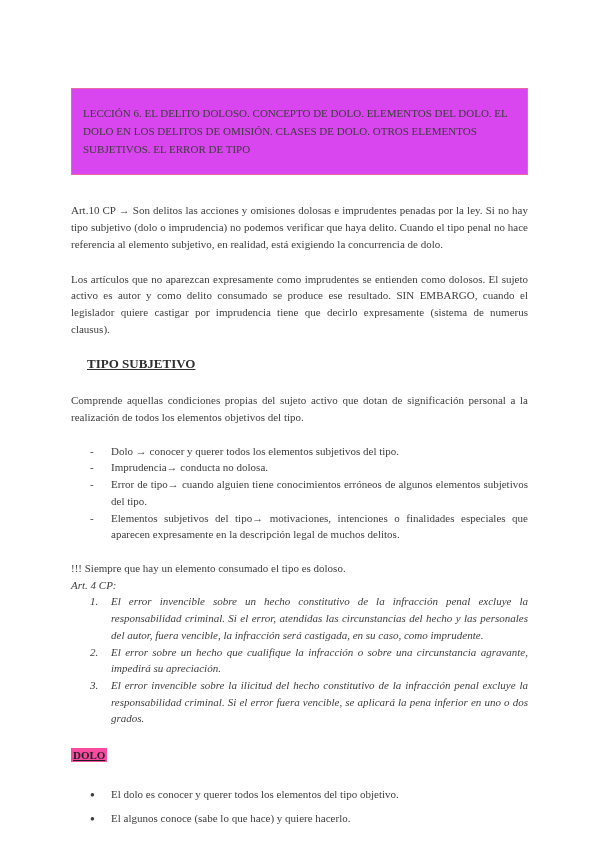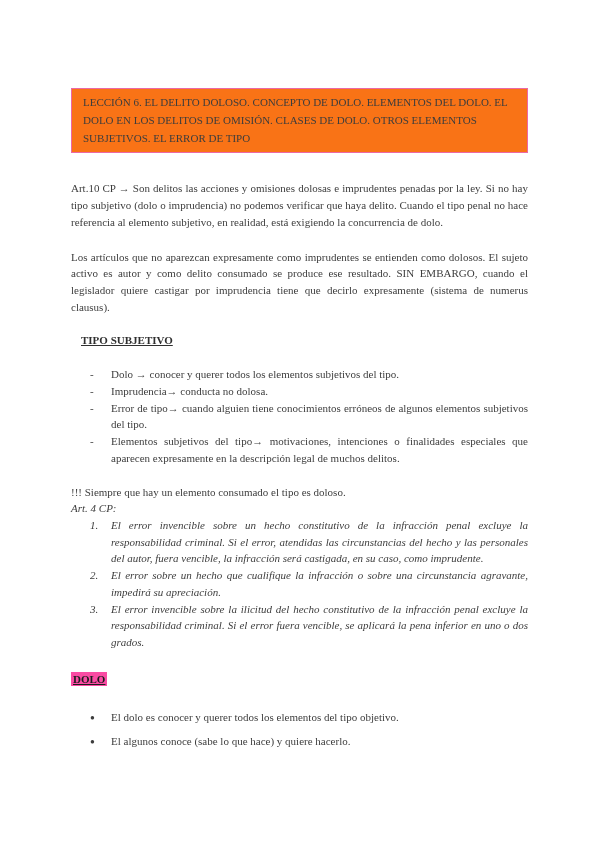--- a/index.html
+++ b/index.html
@@ -9,33 +9,33 @@
     box-sizing:border-box;
     background:#ffffff;
     padding:88px 72px 40px 71px;
     color:#3d3d3d;
     font-family:"Liberation Serif","DejaVu Serif",serif;
     font-size:11px;
     line-height:1.52;
   }
   .title-box {
     border:1.5px solid #ec68a4;
-    background:#f97316;
-    padding:5px 11px;
+    background:#d946ef;
+    padding:16px 11px;
     margin-bottom:27px;
     line-height:1.62;
     color:#3d3d3d;
   }
   .para { margin:18px 0 17px 0; text-align:justify;font-family:Liberation Serif, serif; }
   .para.tight { margin-bottom:0; }
   .heading {
-    font-size:11px;
+    font-size:13px;
     font-weight:bold;
     text-decoration:underline;
-    margin:10px;
+    margin:16px;
     color:#2f2f2f;
   }
   .heading-wrap { margin:0 0 0 0; }
   .list { margin:17px 0 17px 0; }
   .li { display:flex; padding-left:19px; }
   .li + .li { margin-top:0; }
   .li.spaced + .li.spaced { margin-top:7px; }
   .marker { flex:none; width:21px; }
   .marker.bullet-dot { font-size:8px; line-height:17px; }
   .li-text { flex:1; text-align:justify; }
@@ -60,20 +60,21 @@
   <div class="title-box">
     <span>LECCIÓN 6. EL DELITO DOLOSO. CONCEPTO DE DOLO. ELEMENTOS DEL DOLO. EL DOLO EN LOS DELITOS DE OMISIÓN. CLASES DE DOLO. OTROS ELEMENTOS SUBJETIVOS. EL ERROR DE TIPO</span>
   </div>
 
   <p class="para">Art.10 CP → Son delitos las acciones y omisiones dolosas e imprudentes penadas por la ley. Si no hay tipo subjetivo (dolo o imprudencia) no podemos verificar que haya delito. Cuando el tipo penal no hace referencia al elemento subjetivo, en realidad, está exigiendo la concurrencia de dolo.</p>
 
   <p class="para">Los artículos que no aparezcan expresamente como imprudentes se entienden como dolosos. El sujeto activo es autor y como delito consumado se produce ese resultado. SIN EMBARGO, cuando el legislador quiere castigar por imprudencia tiene que decirlo expresamente (sistema de numerus clausus).</p>
 
   <div class="heading-wrap">
     <h2 class="heading">TIPO SUBJETIVO</h2>
+    <p class="para tight">Comprende aquellas condiciones propias del sujeto activo que dotan de significación personal a la realización de todos los elementos objetivos del tipo.</p>
   </div>
 
   <div class="list">
     <div class="li">
       <span class="marker">-</span>
       <div class="li-text">Dolo → conocer y querer todos los elementos subjetivos del tipo.</div>
     </div>
     <div class="li">
       <span class="marker">-</span>
       <div class="li-text">Imprudencia→ conducta no dolosa.</div>

